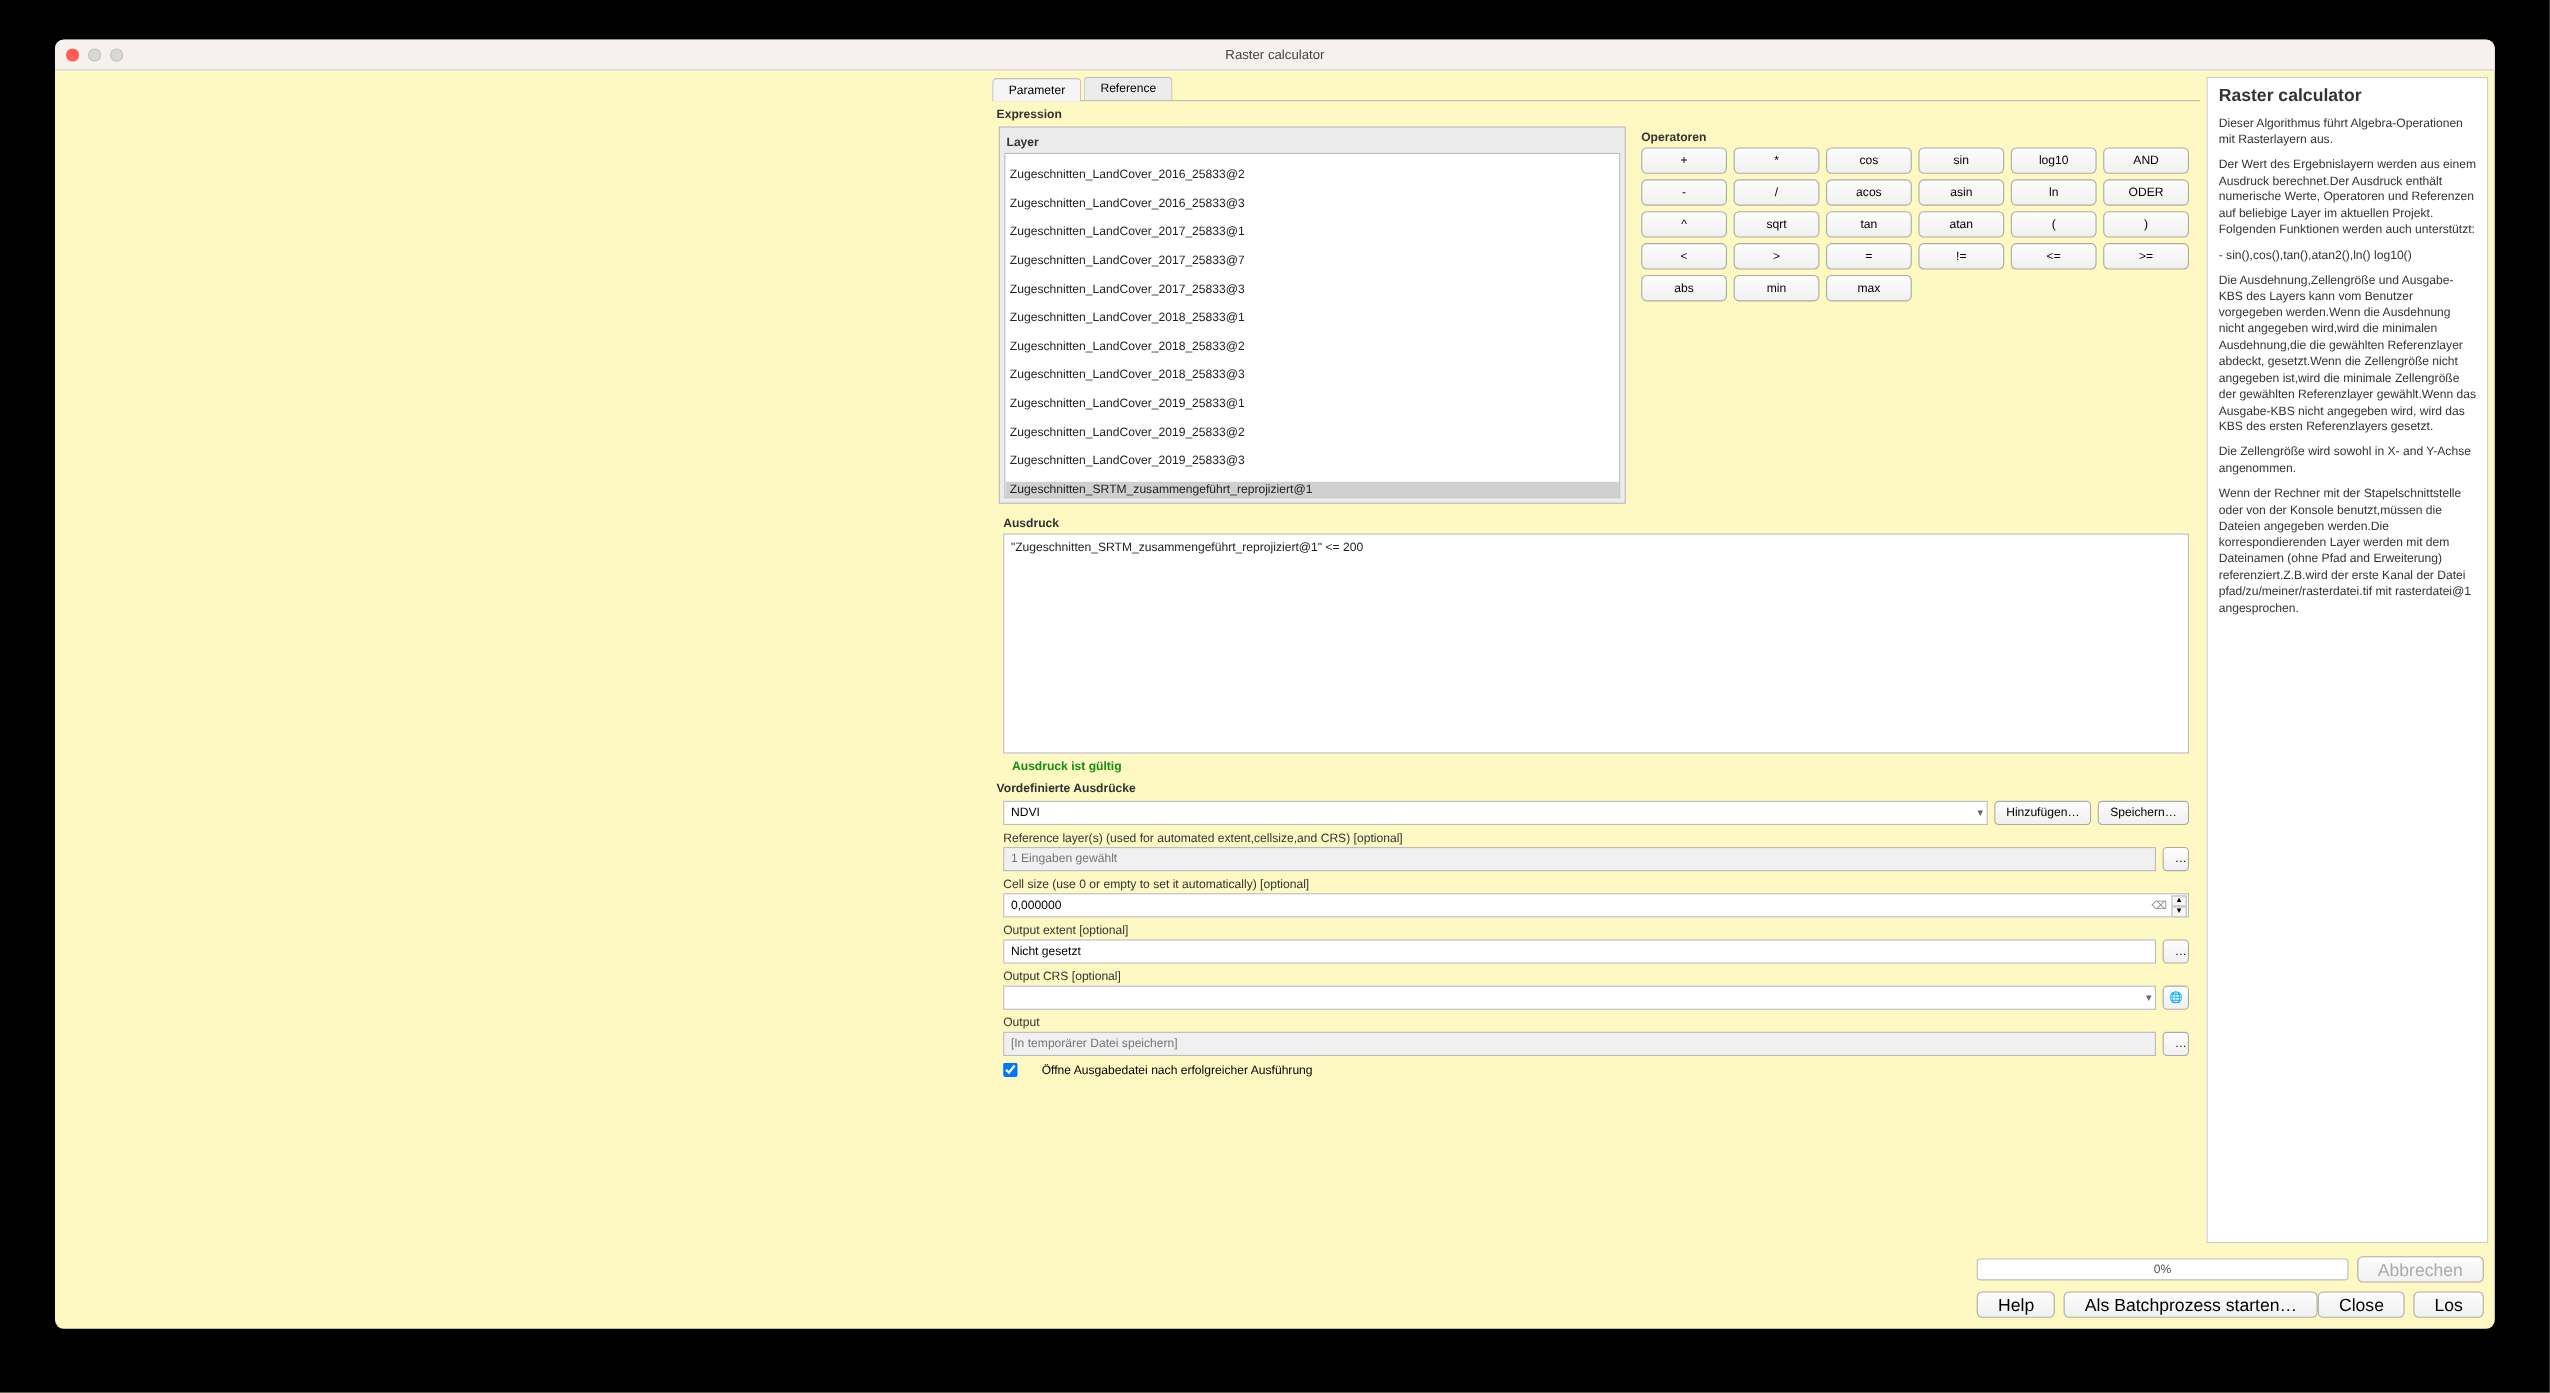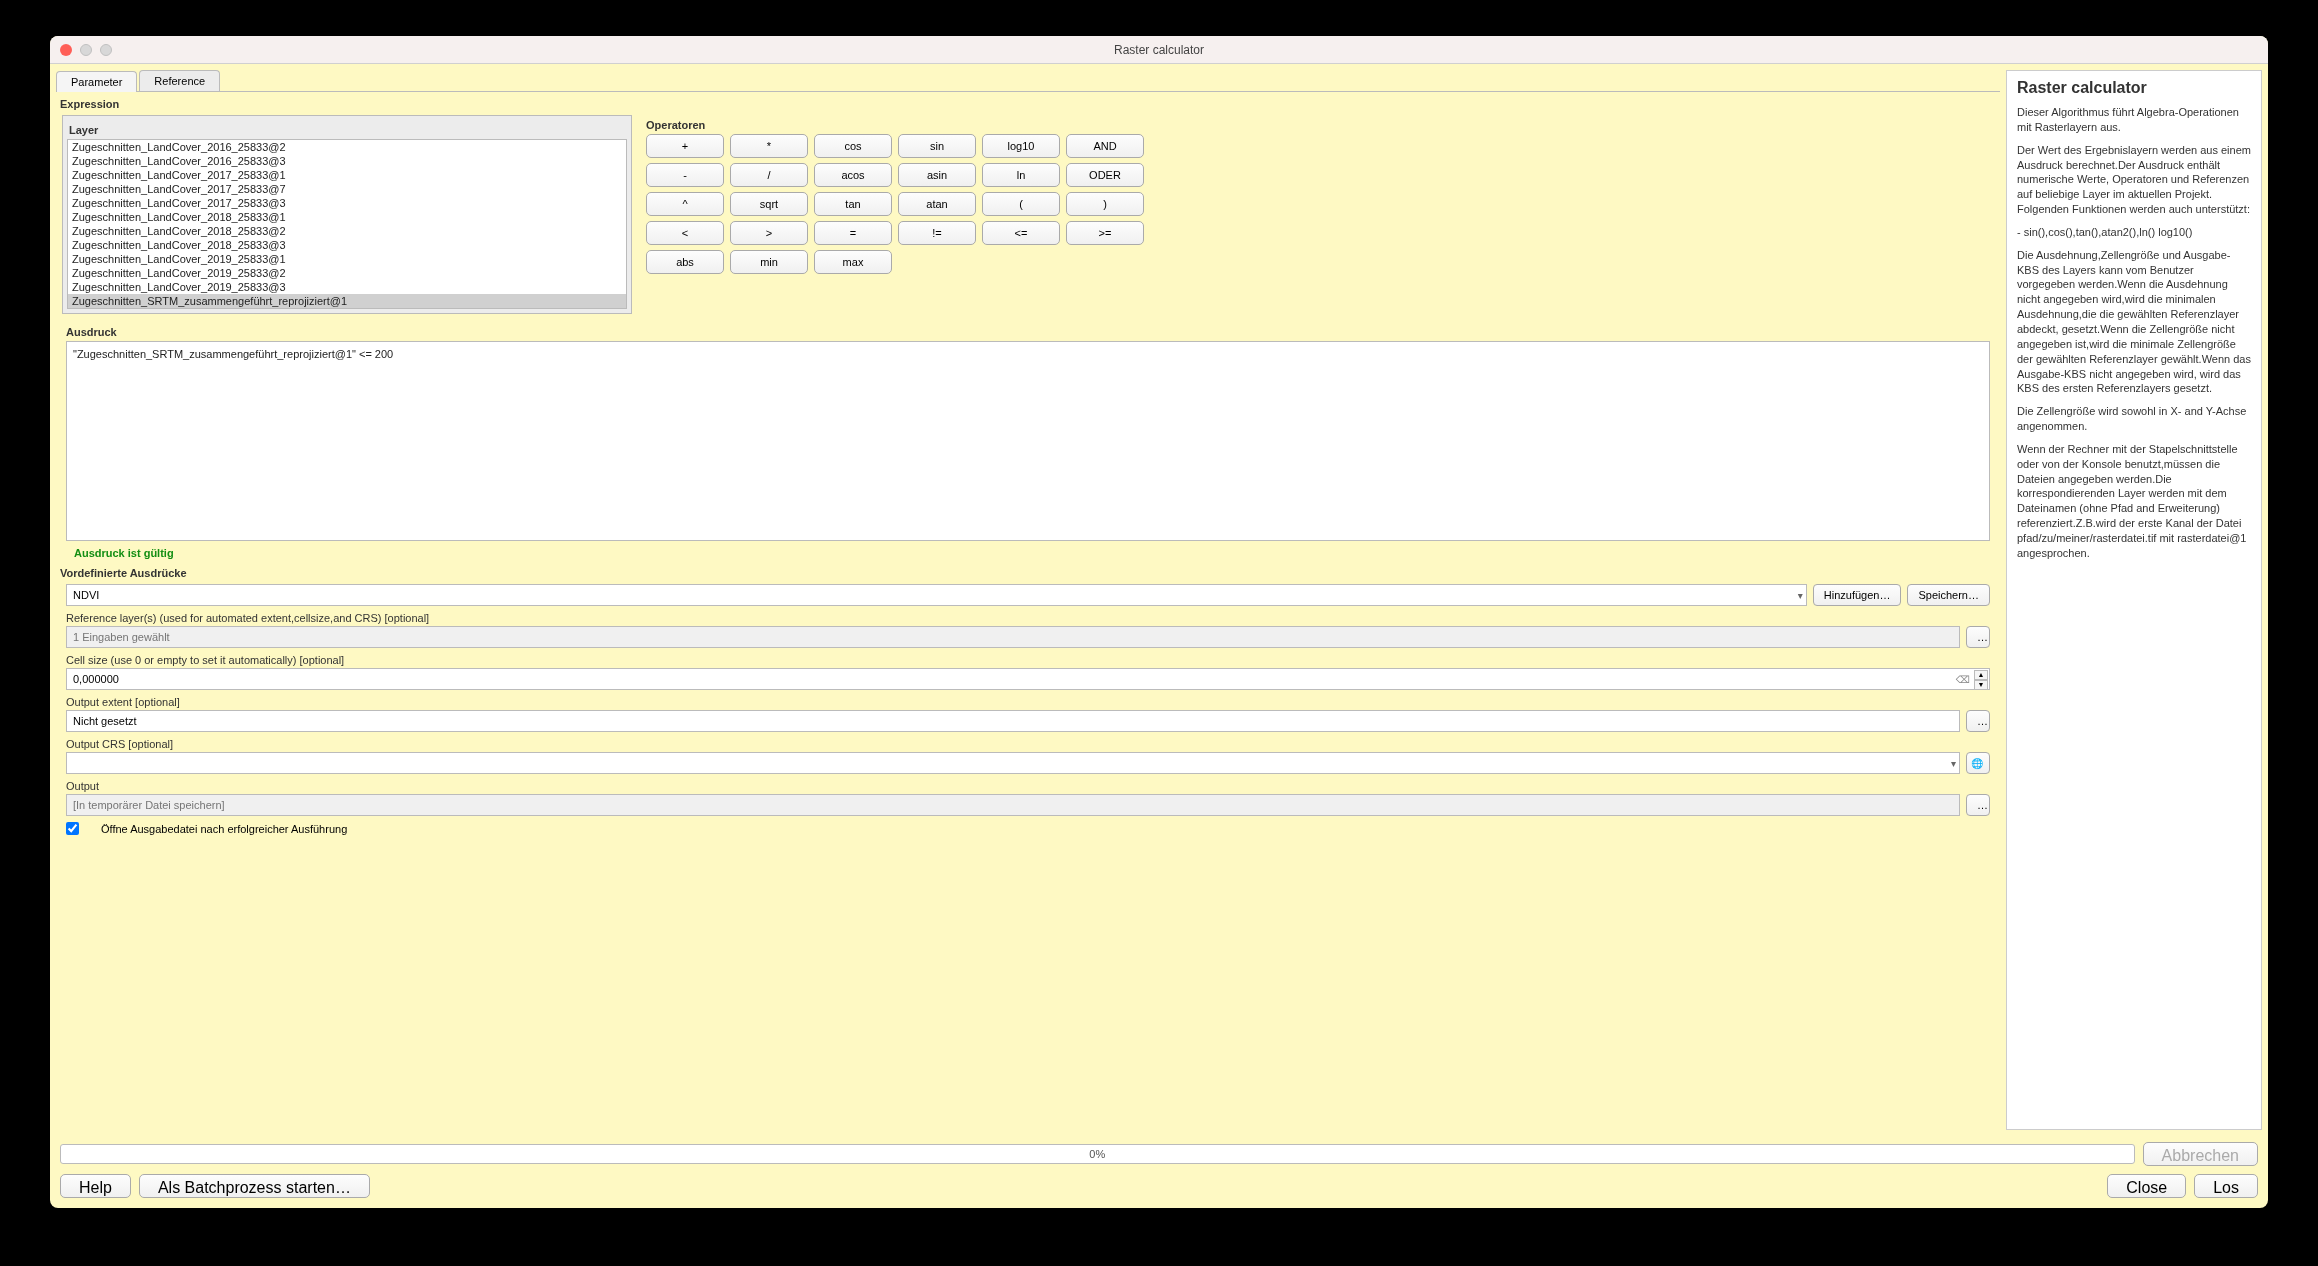--- a/index.html
+++ b/index.html
@@ -4,31 +4,31 @@
 <style>
 * { box-sizing: border-box; margin: 0; padding: 0; font-family: -apple-system, "Helvetica Neue", Arial, sans-serif; }
 body { background: #000; width: 2318px; height: 1266px; position: relative; font-size: 11px; }
 .window { position: absolute; left: 50px; top: 36px; width: 2218px; height: 1172px; background: #fef9c3; border-radius: 8px; box-shadow: 0 10px 40px rgba(0,0,0,.5); display: flex; flex-direction: column; overflow: hidden; }
 .titlebar { height: 28px; background: #f6f0ef; display: flex; align-items: center; position: relative; border-bottom: 1px solid #d0d0d0; }
 .tl-buttons { display: flex; gap: 8px; margin-left: 10px; }
 .tl-btn { width: 12px; height: 12px; border-radius: 50%; }
 .tl-close { background: #ff5f57; }
 .tl-min, .tl-max { background: #d8d8d8; border: 1px solid #c0c0c0; }
 .title { position: absolute; left: 0; right: 0; text-align: center; font-size: 12px; color: #444; pointer-events: none; }
-.body { flex: 1; display: flex; flex-direction: column; }
+.body { flex: 1; display: flex; flex-direction: column; align-items: flex-end; }
 .main-area { flex: 1; display: flex; }
 .left-col { flex: 1; display: flex; flex-direction: column; padding: 6px; }
 .tabs { display: flex; border-bottom: 1px solid #bbb; margin-bottom: 2px; }
 .tab { padding: 4px 14px; border: 1px solid #bbb; border-bottom: none; border-radius: 4px 4px 0 0; background: #ececec; margin-right: 2px; font-size: 11px; cursor: pointer; }
 .tab.active { background: #f5f5f5; position: relative; top: 1px; }
 .section-label { font-size: 11px; color: #333; margin: 4px 0 3px 4px; font-weight: bold; }
 .top-row { display: flex; gap: 10px; padding: 2px 6px 6px 6px; }
 .layer-panel { width: 570px; display: flex; flex-direction: column; border: 1px solid #bbb; background: #ececec; padding: 4px; }
 .layer-list { flex: 1; background: #fff; border: 1px solid #bbb; overflow-y: scroll; height: 174px; }
-.layer-item { padding: 1px 4px; font-size: 11px; color: #222; white-space: nowrap; cursor: pointer; }
+.layer-item { padding: 1px 4px; font-size: 11px; color: #222; white-space: nowrap; cursor: pointer; margin-top: 12px; }
 .layer-item.sel { background: #d0d0d0; }
 .op-panel { flex: 1; display: flex; flex-direction: column; padding: 0 4px; }
 .op-grid { display: grid; grid-template-columns: repeat(6, 78px); grid-auto-rows: 24px; gap: 5px 6px; }
 .op-btn { border: 1px solid #aaa; border-radius: 5px; background: linear-gradient(#fdfdfd,#f0f0f0); font-size: 11px; cursor: pointer; }
 .expr-section { padding: 2px 10px; display: flex; flex-direction: column; }
 .expr-box { background: #fff; border: 1px solid #bbb; height: 200px; padding: 6px; font-size: 11px; color: #222; resize: none; font-family: inherit; }
 .valid-msg { color: #138e13; font-size: 11px; font-weight: bold; margin: 6px 0 2px 8px; }
 .row { display: flex; align-items: center; gap: 6px; padding: 2px 10px; }
 .inp { flex: 1; border: 1px solid #bbb; background: #fff; height: 22px; padding: 0 6px; font-size: 11px; }
 .inp.disabled { background: #f0f0f0; color: #999; }

